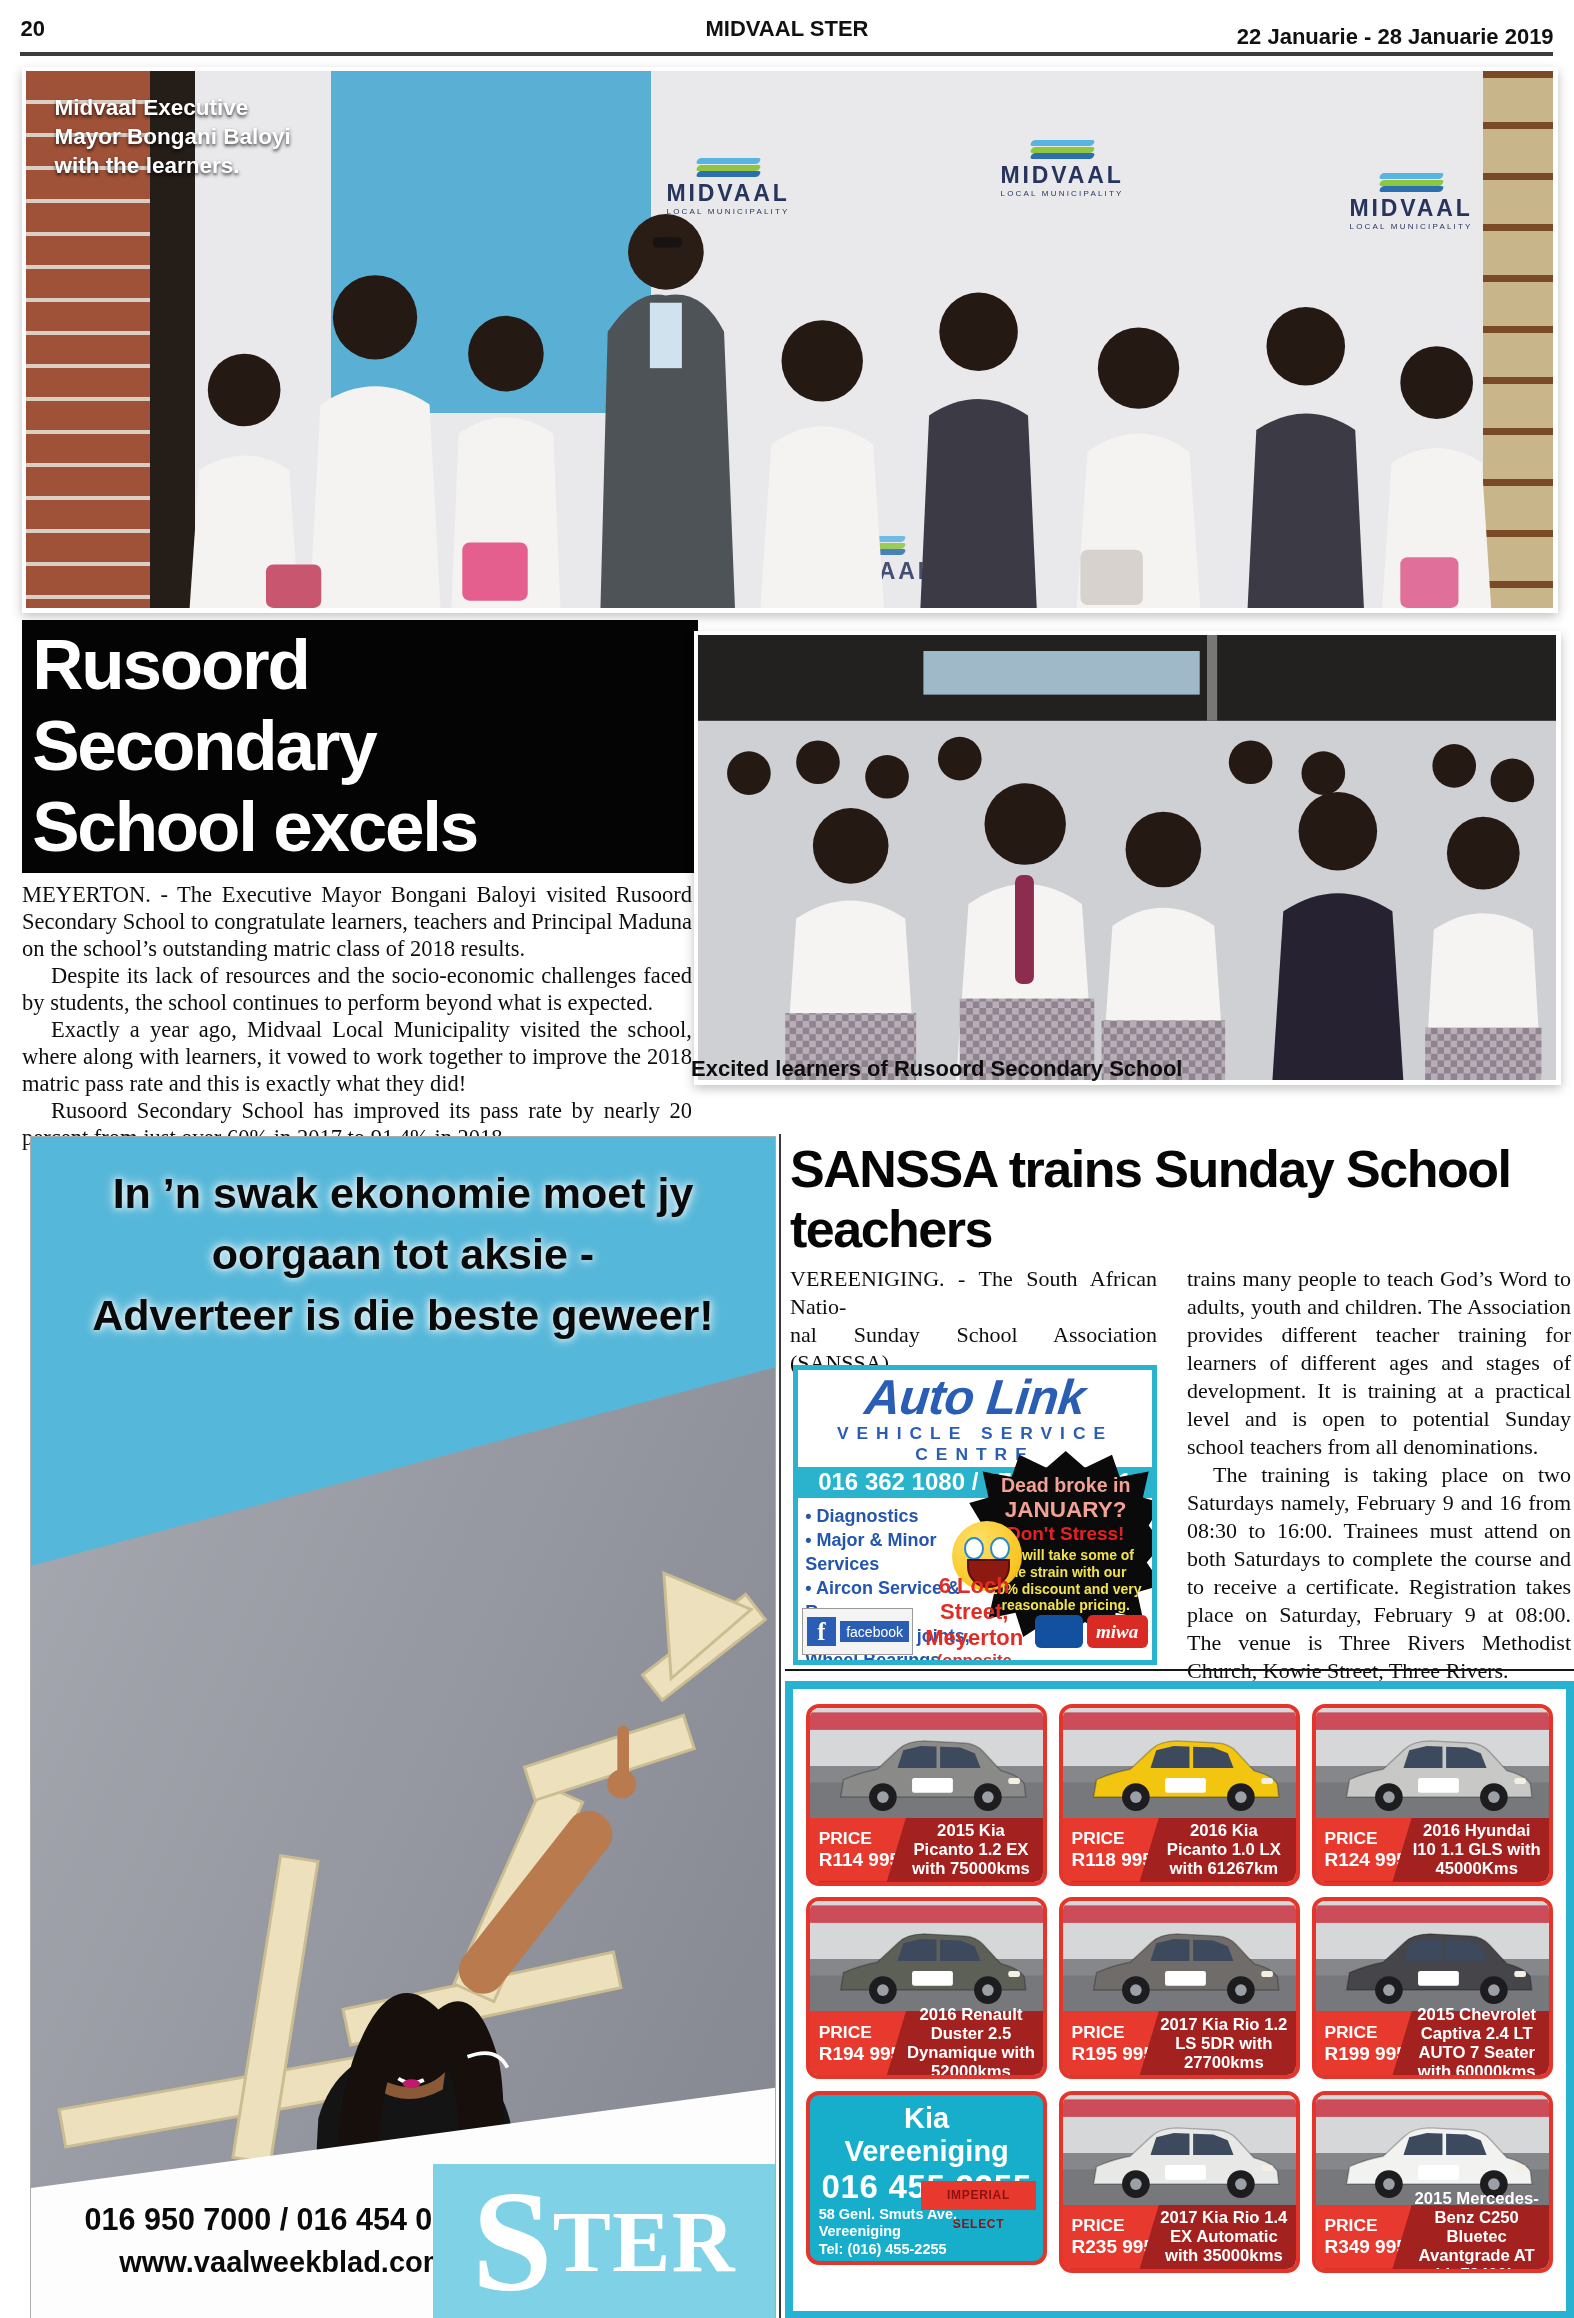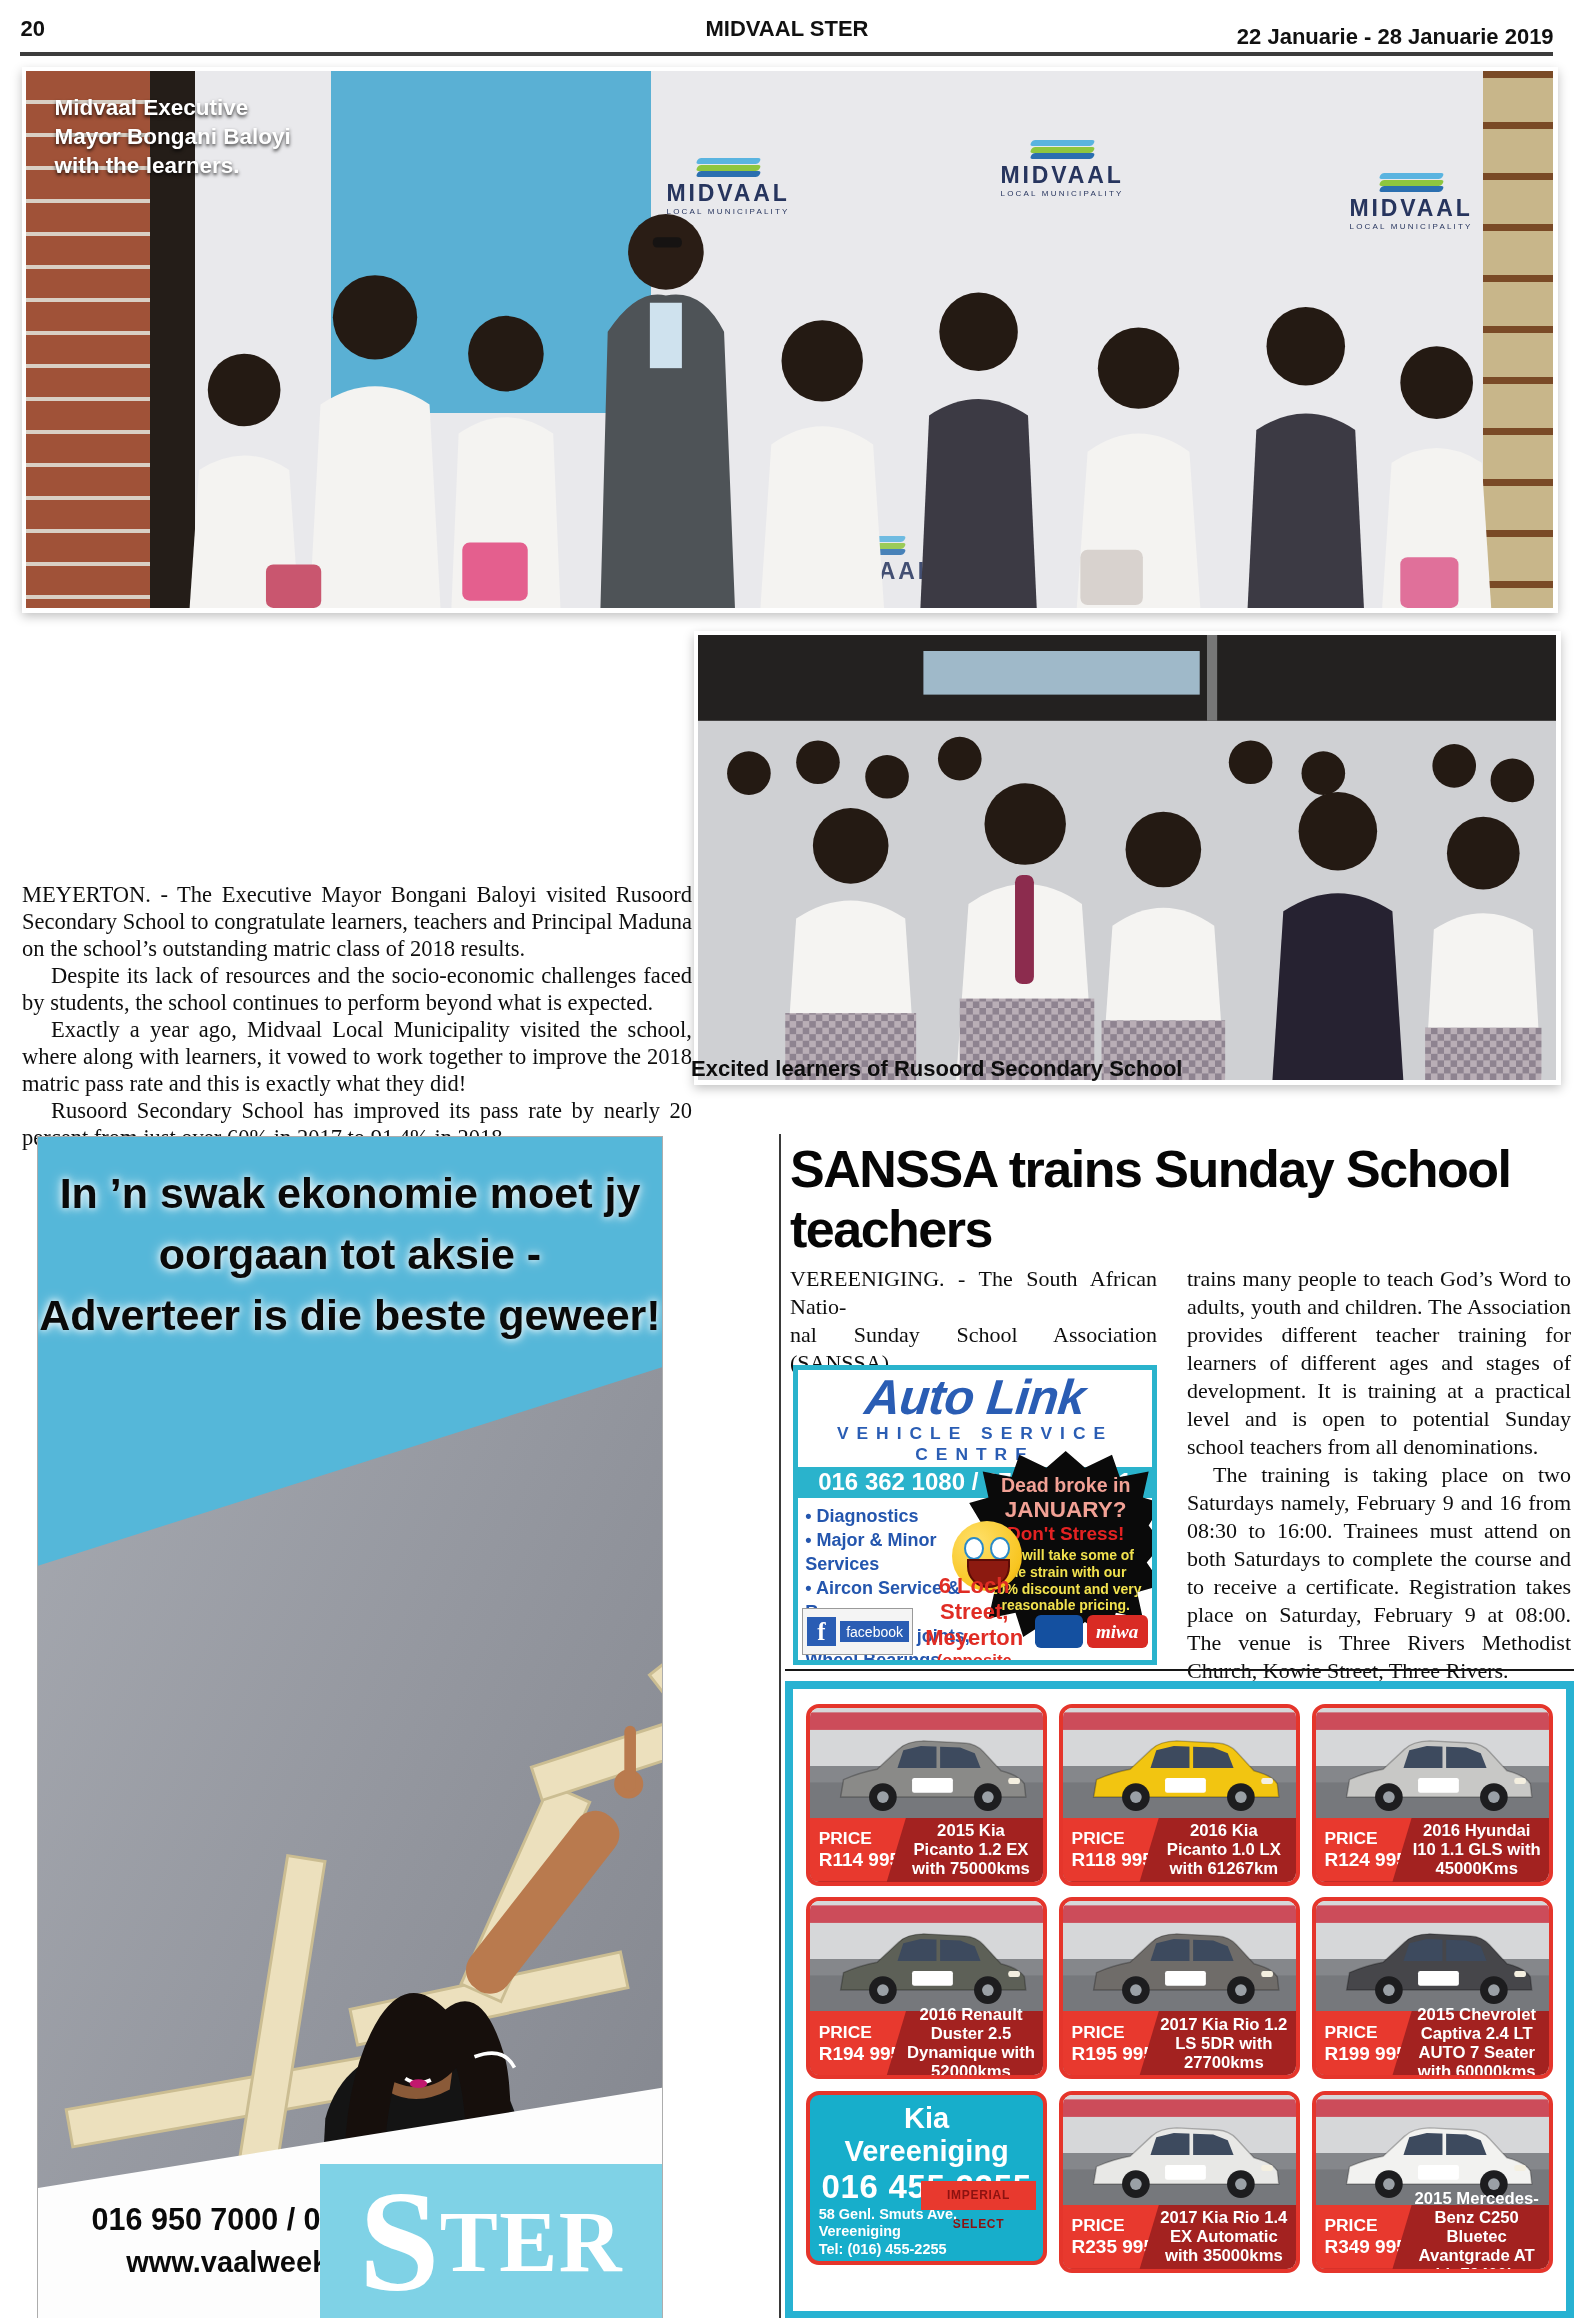--- a/index.html
+++ b/index.html
@@ -25,21 +25,21 @@
   
   .headline-block{left:22px;top:620px;width:676px;height:253px;background:#040404;color:#fff;
                   padding:4.4px 0 0 10.2px;box-sizing:border-box;}
   .headline-block div{font-size:71px;line-height:81px;font-weight:bold;letter-spacing:-2.2px;}
   .article-body{left:22px;top:881px;width:670px;font-family:"Liberation Serif",serif;
                 font-size:22.5px;line-height:27px;text-align:justify;color:#0e0e0e;}
   .article-body p{margin:0;}
   .article-body p.ind{text-indent:29px;}
 
   
-  .ster-ad{left:37px;top:1136px;width:626px;height:1183px;border:0.7px solid #adadad;
+  .ster-ad{left:30px;top:1136px;width:746px;height:1183px;border:0.7px solid #adadad;
            box-sizing:border-box;overflow:hidden;background:#c4b5fd;}
   .ster-wall{position:absolute;inset:0;background:linear-gradient(115deg,#a9acb3 0%,#94979f 55%,#83868e 100%);}
   .ster-blue{position:absolute;inset:0;background:#55b7d9;
              clip-path:polygon(0 0,100% 0,100% 19.5%,0 36.3%);}
   .ster-adtext{position:absolute;left:0;right:0;top:26px;text-align:center;color:#0a0a0a;}
   .ster-adtext div{font-weight:900;font-size:43px;line-height:61px;
                    text-shadow:0 0 7.3px rgba(255,255,255,.95),0 0 13px rgba(255,255,255,.8);}
   .ster-white{position:absolute;inset:0;background:#fdfdfd;
               clip-path:polygon(0 89%,100% 80.5%,100% 100%,0 100%);}
   .ster-phone{position:absolute;left:20.4px;top:1065px;width:465px;text-align:center;
@@ -232,20 +232,25 @@
           <rect x="600" y="470" width="90" height="80" rx="10" fill="#e45f8e"></rect>
           <rect x="1450" y="480" width="86" height="76" rx="10" fill="#d8d2ce"></rect>
           <rect x="1890" y="490" width="80" height="70" rx="10" fill="#e0709a"></rect>
           <rect x="330" y="500" width="76" height="60" rx="10" fill="#c9566f"></rect>
         </g>
       </svg>
       <div class="pcaption">Midvaal Executive Mayor Bongani Baloyi with the learners.</div>
     </div>
   </div>
 
+  <div class="abs headline-block">
+    <div>Rusoord</div>
+    <div>Secondary</div>
+    <div>School excels</div>
+  </div>
 
   <div class="abs article-body">
       <p>MEYERTON. - The Executive Mayor Bongani Baloyi visited Rusoord Secondary School to congratulate learners, teachers and Principal Maduna on the school’s outstanding matric class of 2018 results.</p>
       <p class="ind">Despite its lack of resources and the socio-economic challenges faced by students, the school continues to perform beyond what is expected.</p>
       <p class="ind">Exactly a year ago, Midvaal Local Municipality visited the school, where along with learners, it vowed to work together to improve the 2018 matric pass rate and this is exactly what they did!</p>
       <p class="ind">Rusoord Secondary School has improved its pass rate by nearly 20 percent from just over 60% in 2017 to 91.4% in 2018.</p>
     </div>
 
   <div class="abs photo-frame photo2">
     <div class="photo-inner">

